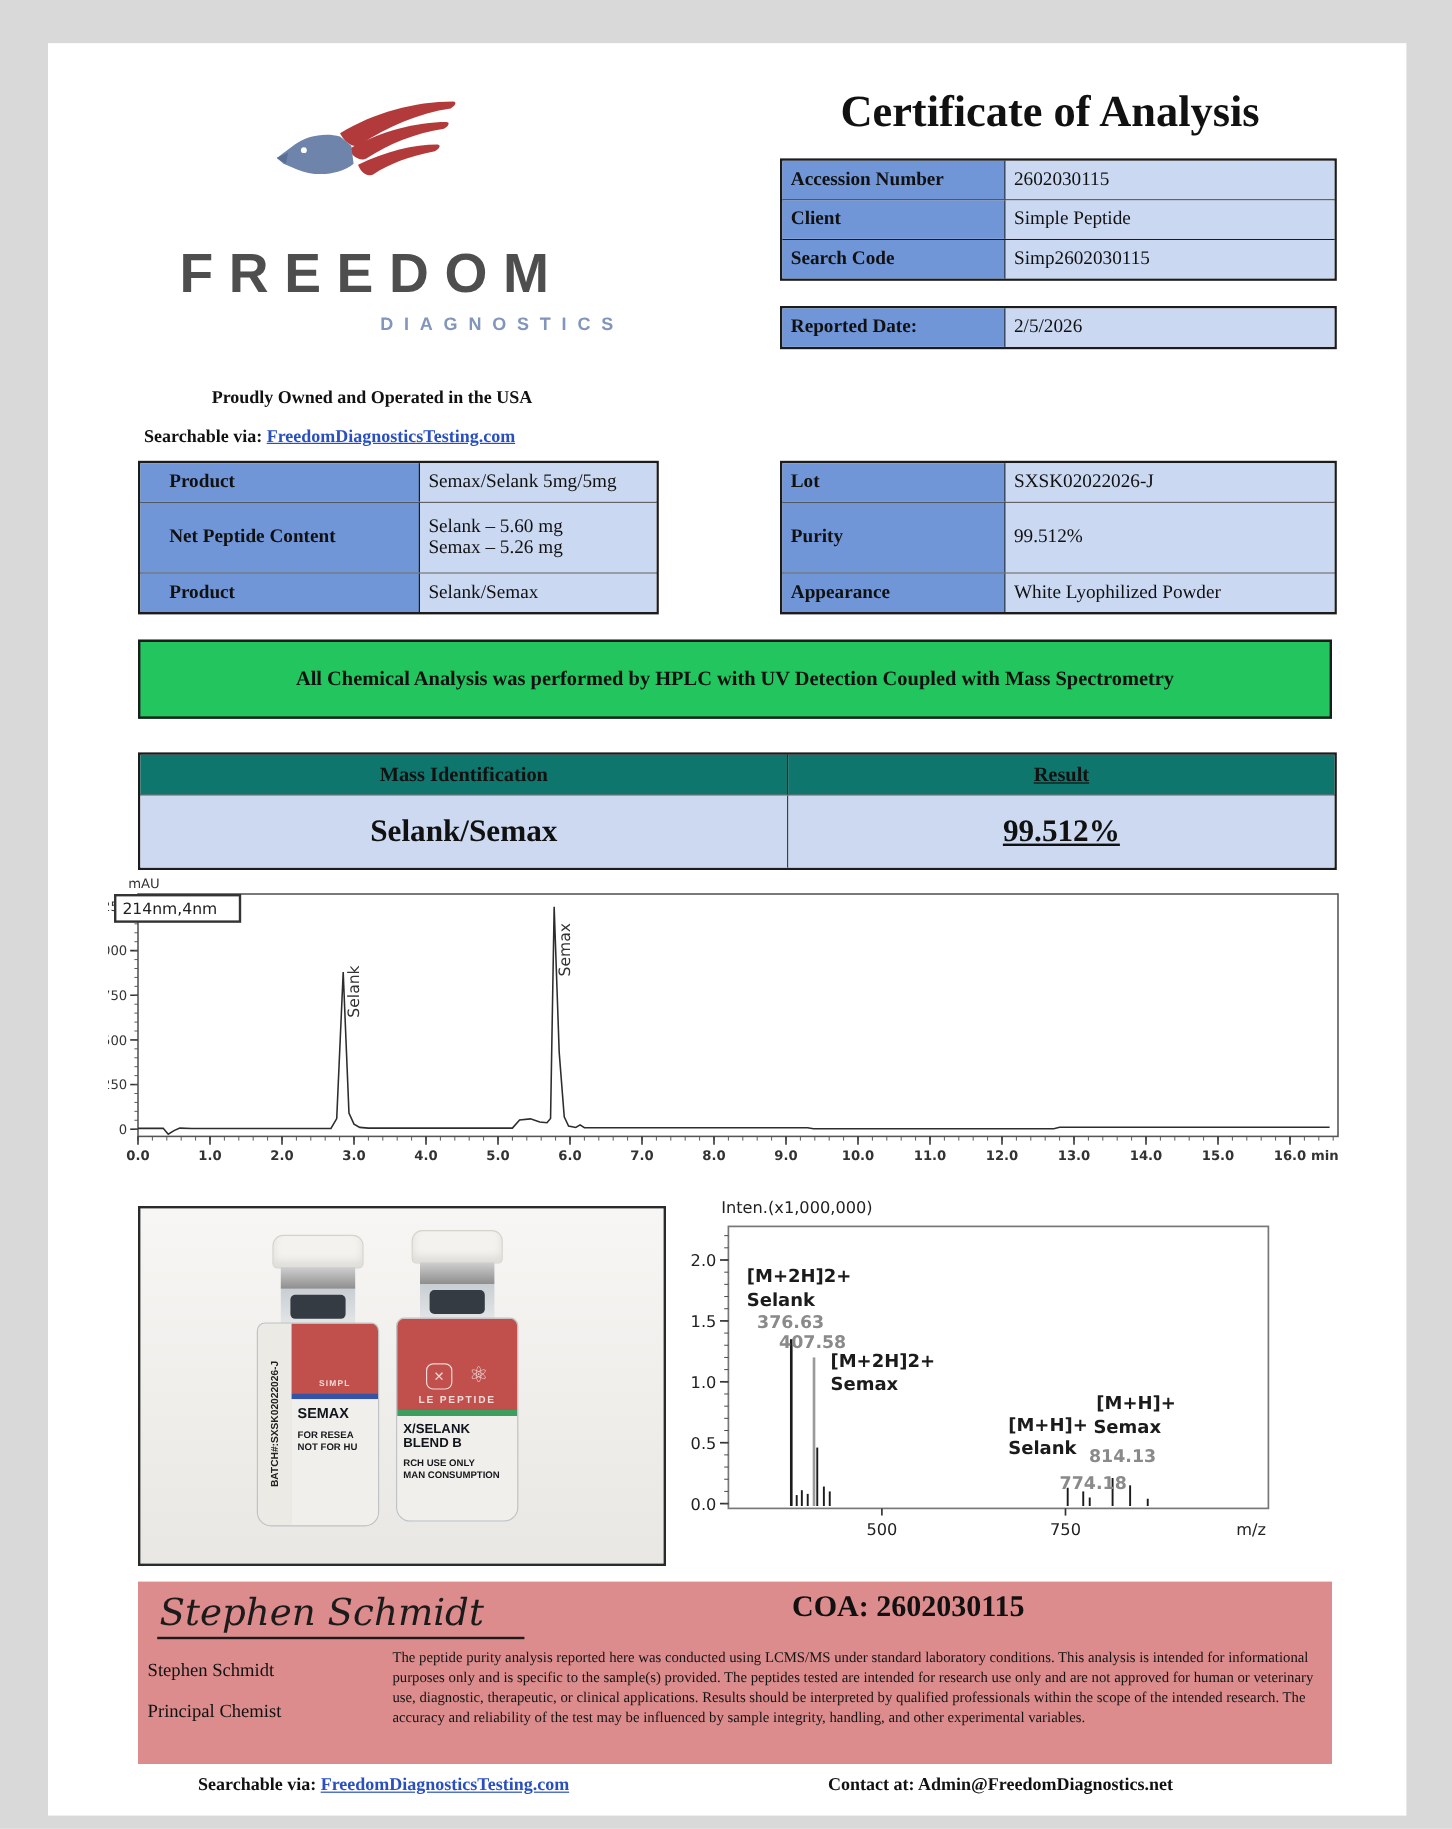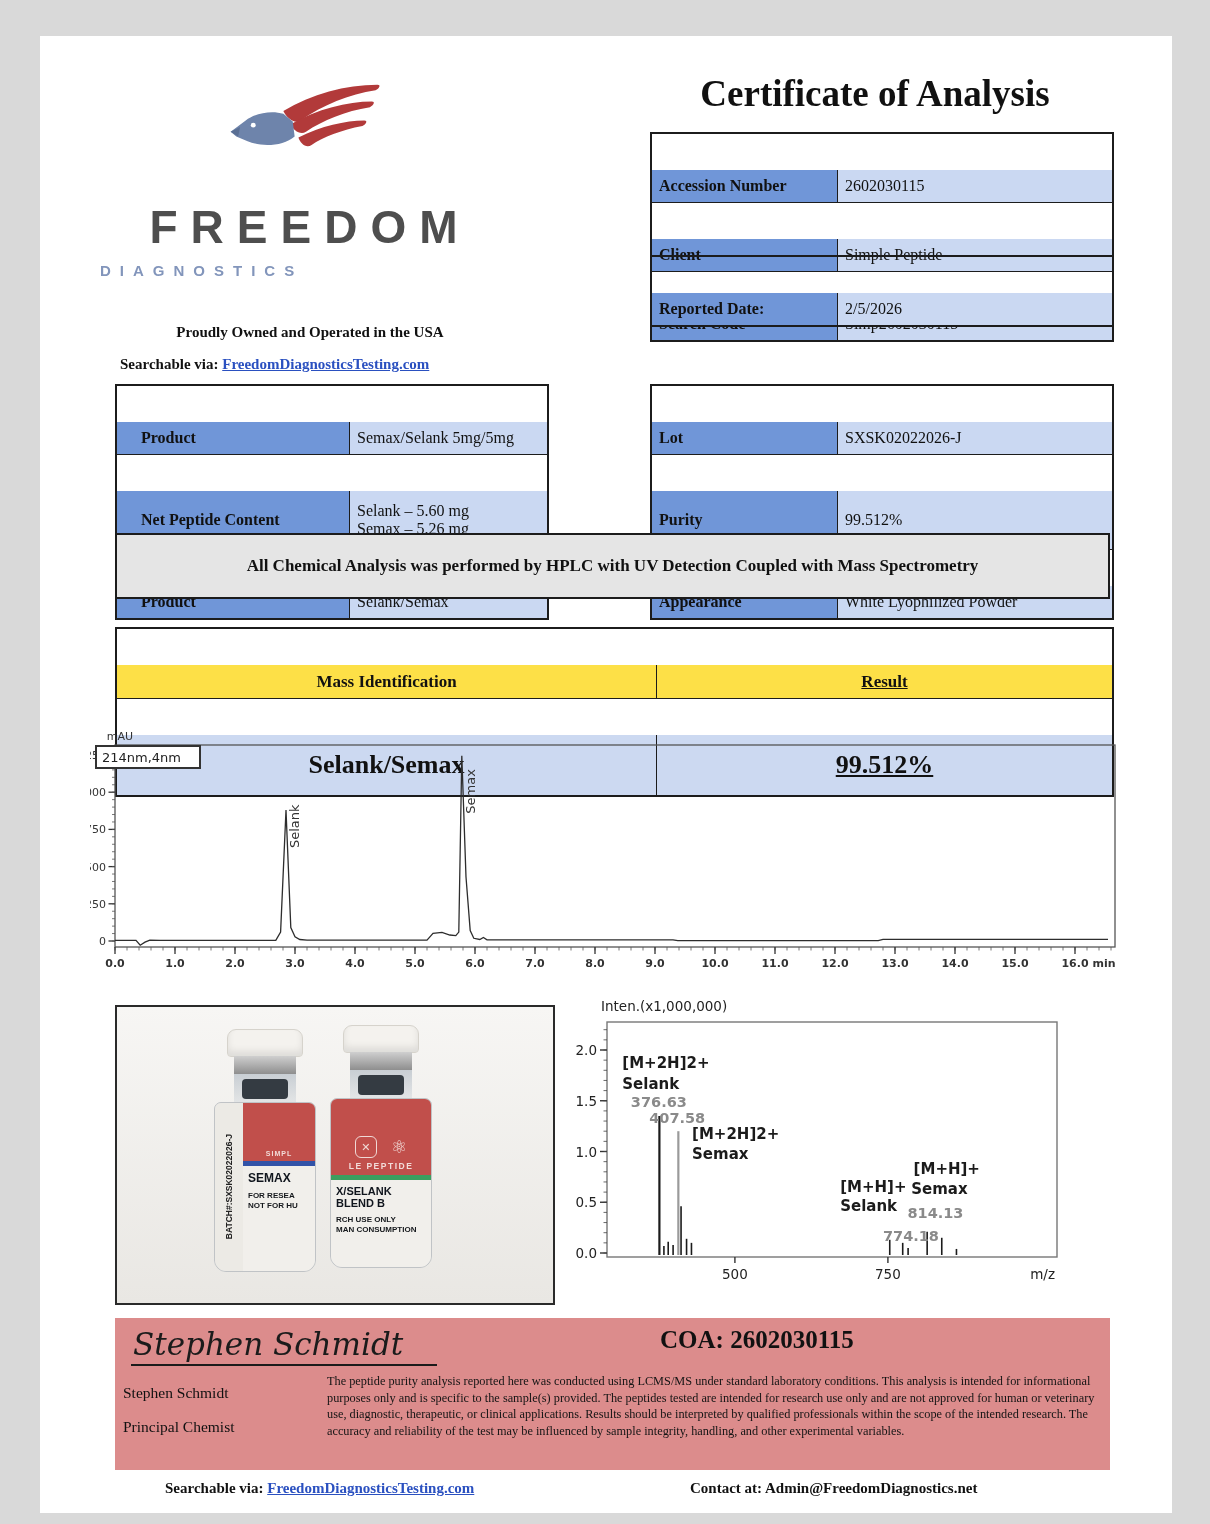--- a/index.html
+++ b/index.html
@@ -7,52 +7,52 @@
        font-family:"Liberation Serif",serif;color:#111;}
   .page{position:absolute;left:40px;top:36px;width:1132px;height:1477px;background:#ffffff;}
 
   
   .doc-title{position:absolute;left:600px;top:36px;width:470px;text-align:center;
              font-size:37px;font-weight:bold;}
   .logo-eagle{position:absolute;left:185px;top:44px;width:160px;height:118px;}
   .logo-word{position:absolute;left:60px;top:164px;width:420px;text-align:center;
              font-family:"Liberation Sans",sans-serif;font-weight:bold;font-size:46px;
              letter-spacing:13px;color:#4e4e4e;}
-  .logo-sub{position:absolute;left:60px;top:226px;width:420px;text-align:left;
+  .logo-sub{position:absolute;left:60px;top:226px;width:420px;text-align:right;
             font-family:"Liberation Sans",sans-serif;font-weight:bold;font-size:15px;
             letter-spacing:9px;color:#8295bb;}
   .tagline{position:absolute;left:60px;top:288px;width:420px;text-align:center;
            font-weight:bold;font-size:15px;}
   .search-top{position:absolute;left:80px;top:320px;font-weight:bold;font-size:15px;}
   a.doclink{color:#2a50c0;font-weight:bold;text-decoration:underline;}
 
   
   .ctable{position:absolute;border:2px solid #1c1c1c;}
-  .crow{display:flex;border-bottom:1px solid #1c1c1c;margin-top:36px;}
+  .crow{display:flex;border-bottom:1px solid #1c1c1c;}
   .crow:last-child{border-bottom:none;}
   .cl,.cv{padding:3px 7px;font-size:16px;display:flex;flex-direction:column;justify-content:center;min-height:26px;}
   .cl{background:#7096d8;font-weight:bold;border-right:1px solid #1c1c1c;flex:none;}
   .cv{background:#cad8f2;flex:1;}
   .tall .cl,.tall .cv{min-height:52px;}
   .w185{width:171px;}
   .w215{width:201px;padding-left:24px;}
 
   #info-table{left:610px;top:96px;width:460px;}
   #date-table{left:610px;top:219px;width:460px;}
   #product-table{left:75px;top:348px;width:430px;}
   #detail-table{left:610px;top:348px;width:460px;}
 
   
-  .banner{position:absolute;left:75px;top:497px;width:995px;height:66px;background:#e5e5e5;
+  .banner{position:absolute;left:75px;top:497px;width:995px;height:66px;background:#22c55e;
           border:2px solid #1c1c1c;display:flex;align-items:center;justify-content:center;
           font-weight:bold;font-size:17px;box-sizing:border-box;}
 
   
   #result-table{left:75px;top:591px;width:995px;}
-  #result-table .rh{background:#fde047;font-weight:bold;font-size:17px;justify-content:center;
+  #result-table .rh{background:#0f766e;font-weight:bold;font-size:17px;justify-content:center;
                     align-items:center;text-align:center;min-height:27px;}
   #result-table .rd{background:#ccd9f1;font-weight:bold;font-size:26px;justify-content:center;
                     align-items:center;text-align:center;min-height:54px;}
   #result-table .c1{width:533px;flex:none;border-right:1px solid #1c1c1c;display:flex;flex-direction:row;padding:3px;}
   #result-table .c2{flex:1;display:flex;flex-direction:row;padding:3px;text-decoration:underline;}
 
   
   .chartwrap{position:absolute;}
   #hplc-wrap{left:50px;top:692px;width:1030px;height:262px;}
   #ms-wrap{left:525px;top:959px;width:560px;height:300px;}

